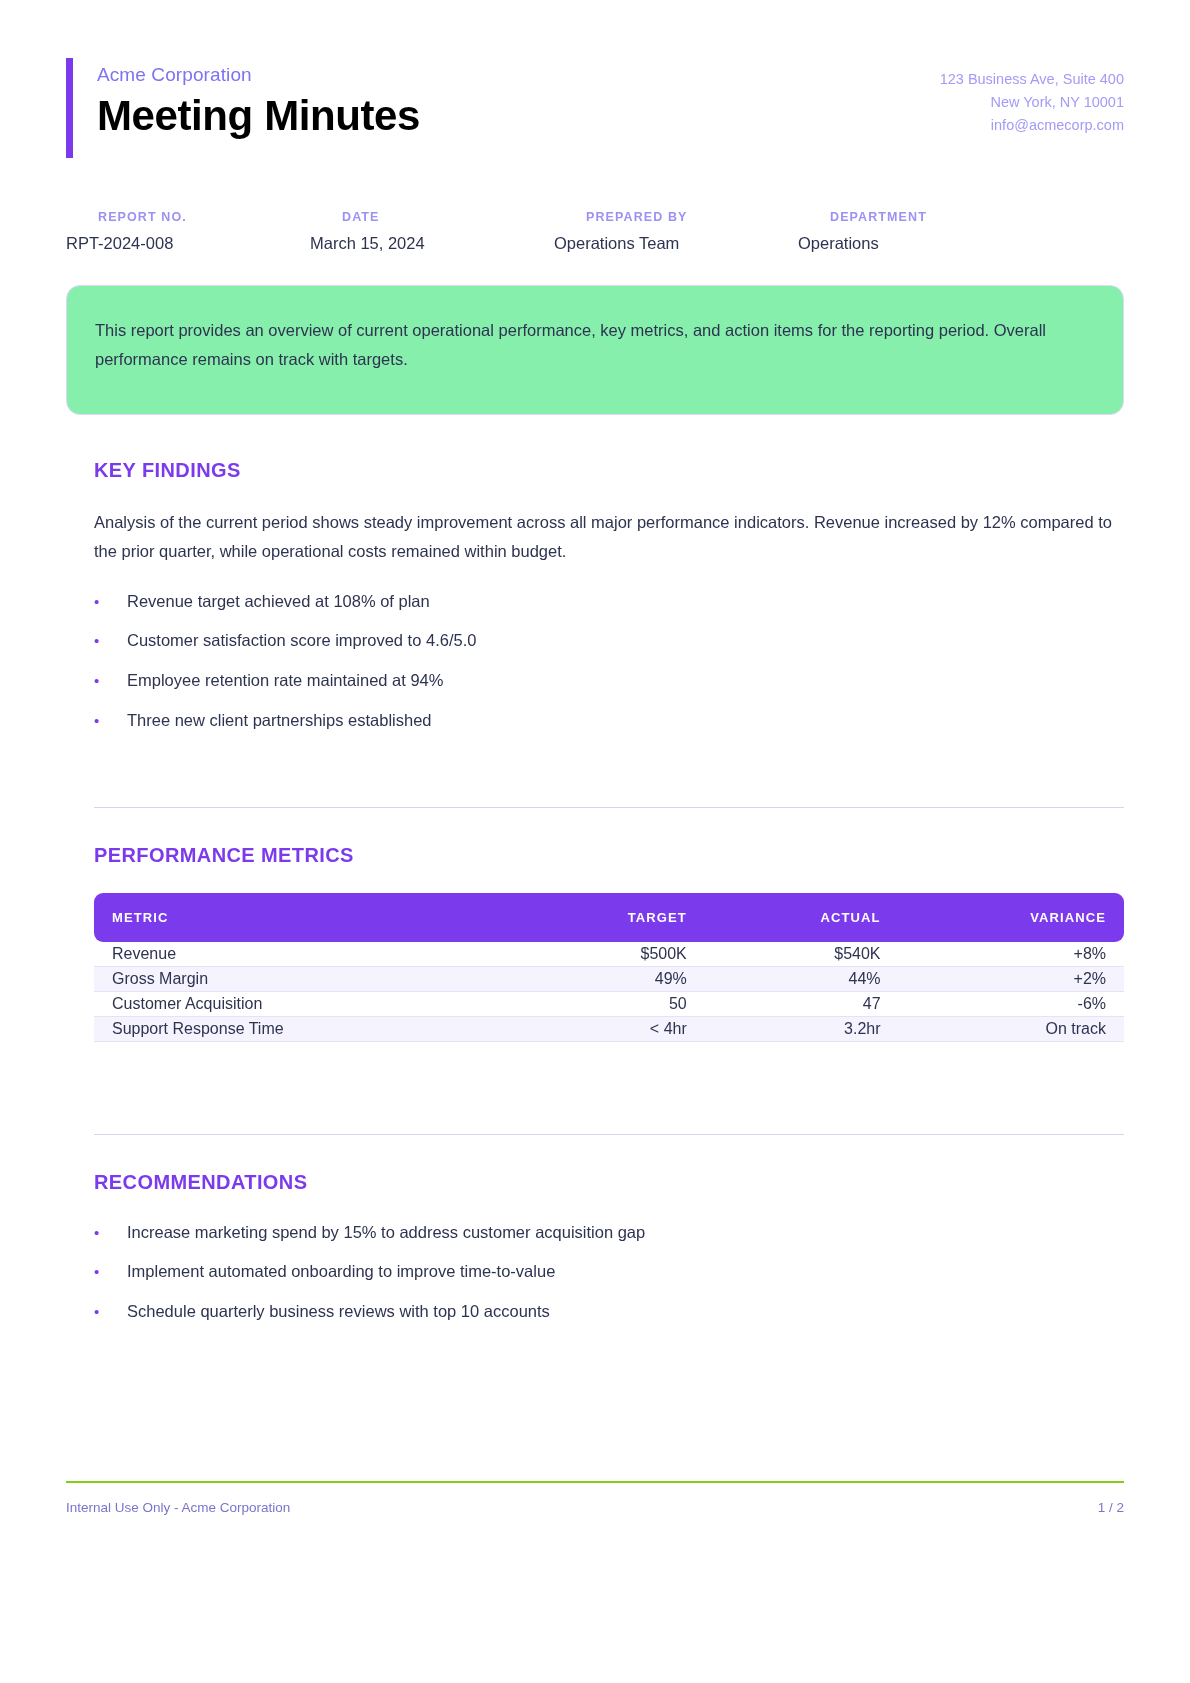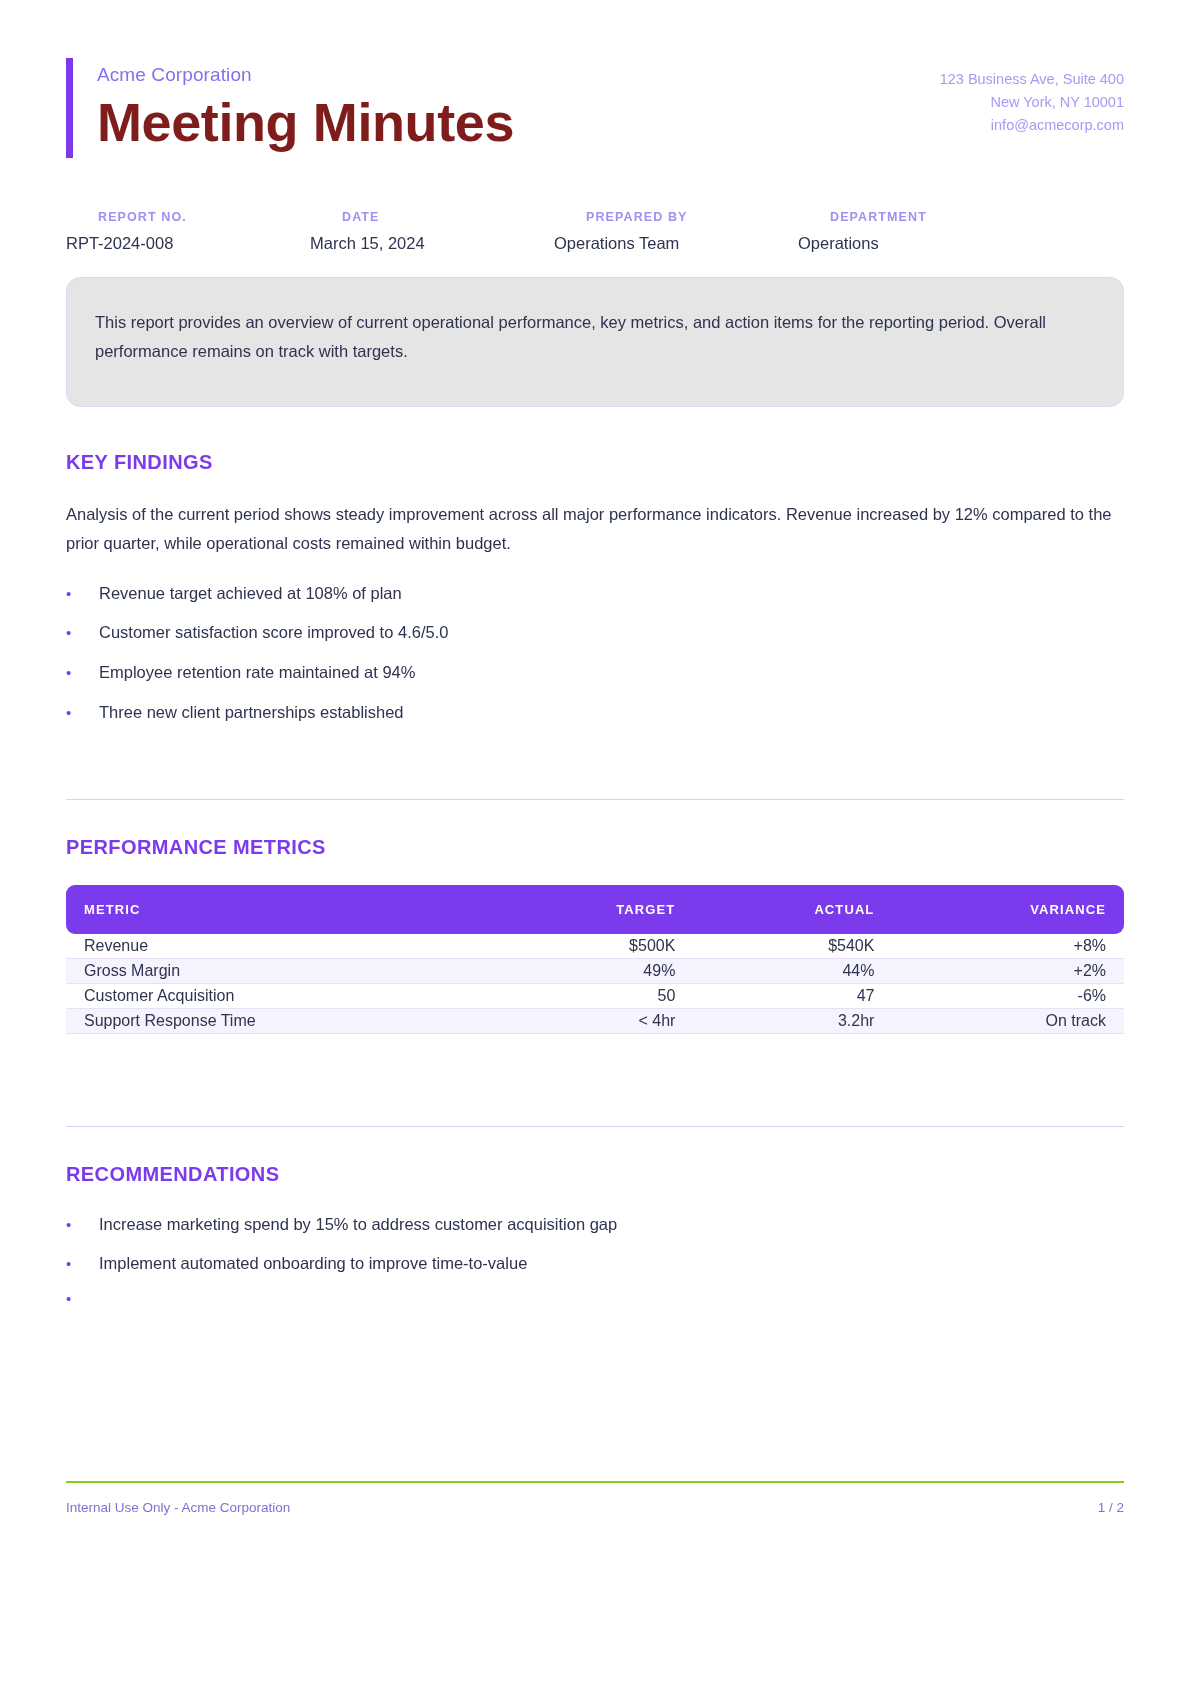--- a/index.html
+++ b/index.html
@@ -45,23 +45,23 @@
   }
 
   .company-name {
     font-size: 19px;
     color: #7f72f0;
     letter-spacing: 0.1px;
     margin-bottom: 7px;
   }
 
   .doc-title {
-    font-size: 54px;
+    font-size: 42px;
     font-weight: bold;
-    color: #7f1d1d;
+    color: #000000;
     letter-spacing: -0.4px;
     line-height: 1.08;
   }
 
   .header-right {
     text-align: right;
     font-size: 14.5px;
     line-height: 1.58;
     color: #a39bf5;
     padding-top: 10px;
@@ -85,36 +85,36 @@
     padding-left: 32px;
   }
 
   .meta-value {
     font-size: 16.5px;
     color: #2e3350;
   }
 
   
   .summary-box {
-    margin-top: 24px;
+    margin-top: 32px;
     border: 1px solid #ddd8f7;
     border-radius: 14px;
-    background: #e5e5e5;
+    background: #86efac;
     padding: 30px 28px 32px 28px;
     min-height: 130px;
   }
 
   .summary-text {
     font-size: 16.5px;
     line-height: 1.75;
     color: #2e3350;
   }
 
   
-  .section { margin-top: 44px; }
+  .section { margin-top: 44px; margin-left: 28px; }
 
   .section-rule {
     border-top: 1px solid #d9d2f5;
     margin-top: 46px;
     padding-top: 36px;
   }
 
   .section-heading {
     font-size: 20px;
     font-weight: bold;
@@ -315,20 +315,21 @@
       <li class="bullet-item">
         <span class="bullet-dot">•</span>
         <span class="bullet-text">Increase marketing spend by 15% to address customer acquisition gap</span>
       </li>
       <li class="bullet-item">
         <span class="bullet-dot">•</span>
         <span class="bullet-text">Implement automated onboarding to improve time-to-value</span>
       </li>
       <li class="bullet-item">
         <span class="bullet-dot">•</span>
+        <span class="bullet-text">Schedule quarterly business reviews with top 10 accounts</span>
       </li>
     </ul>
   </div>
 
   <div class="footer">
     <div>Internal Use Only - Acme Corporation</div>
     <div>1 / 2</div>
   </div>
 
 </div>

